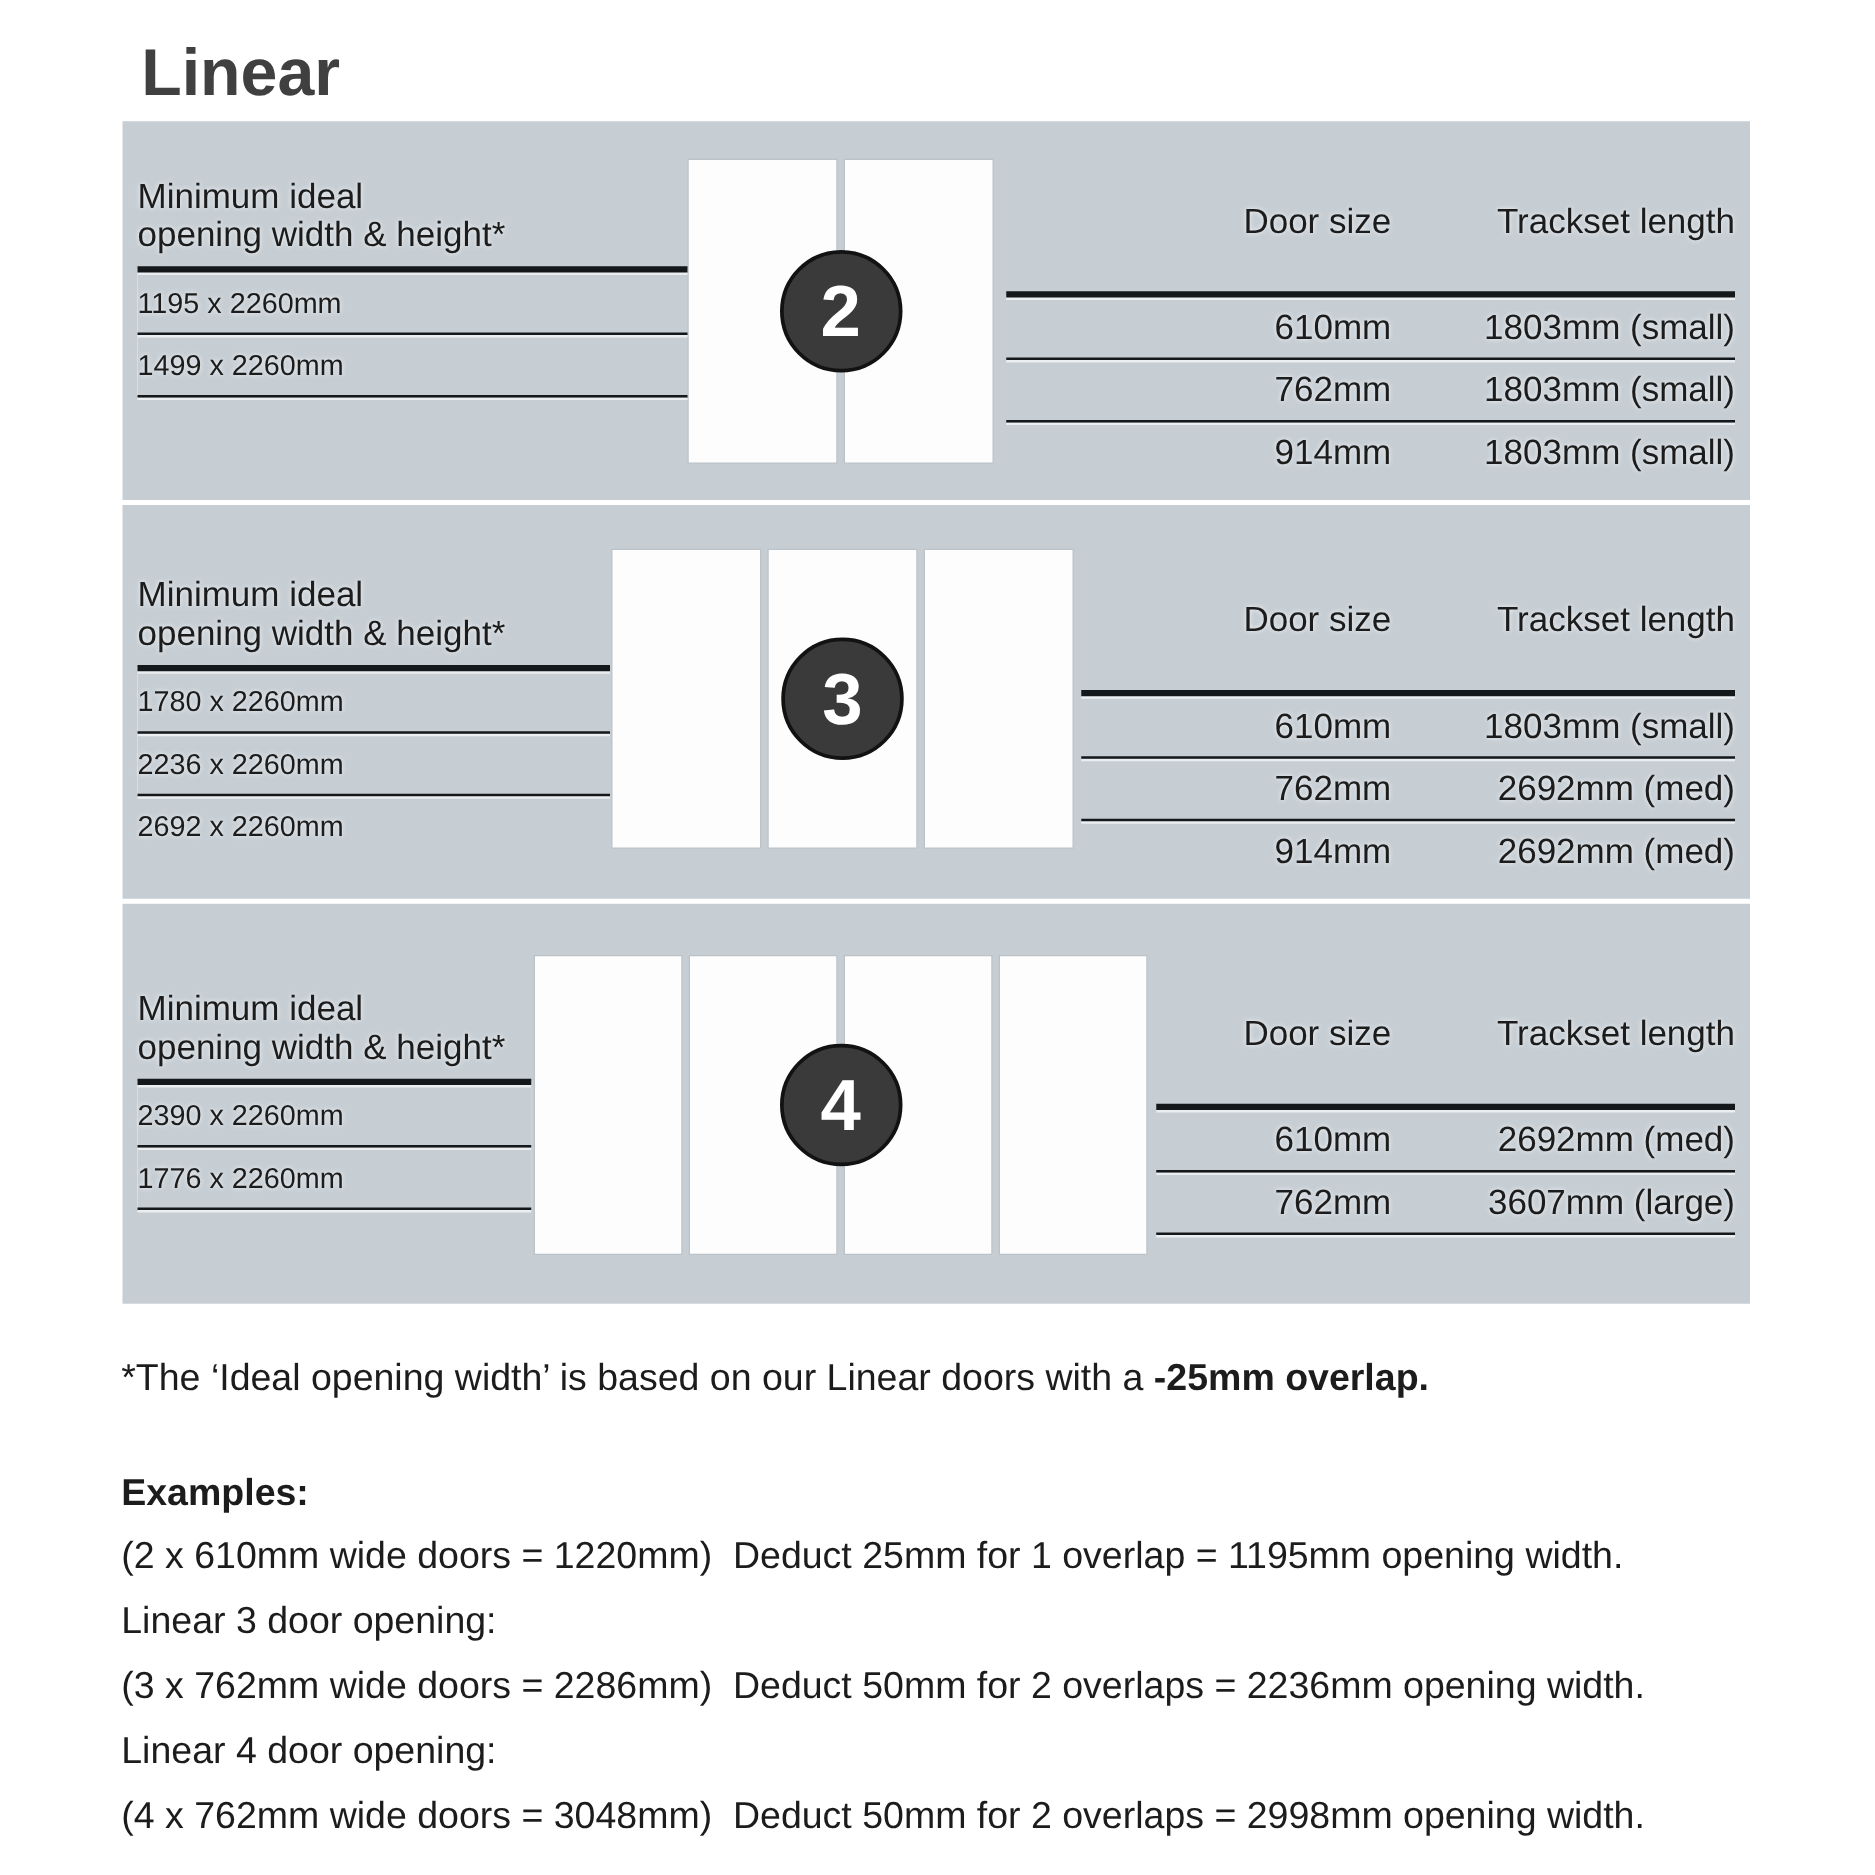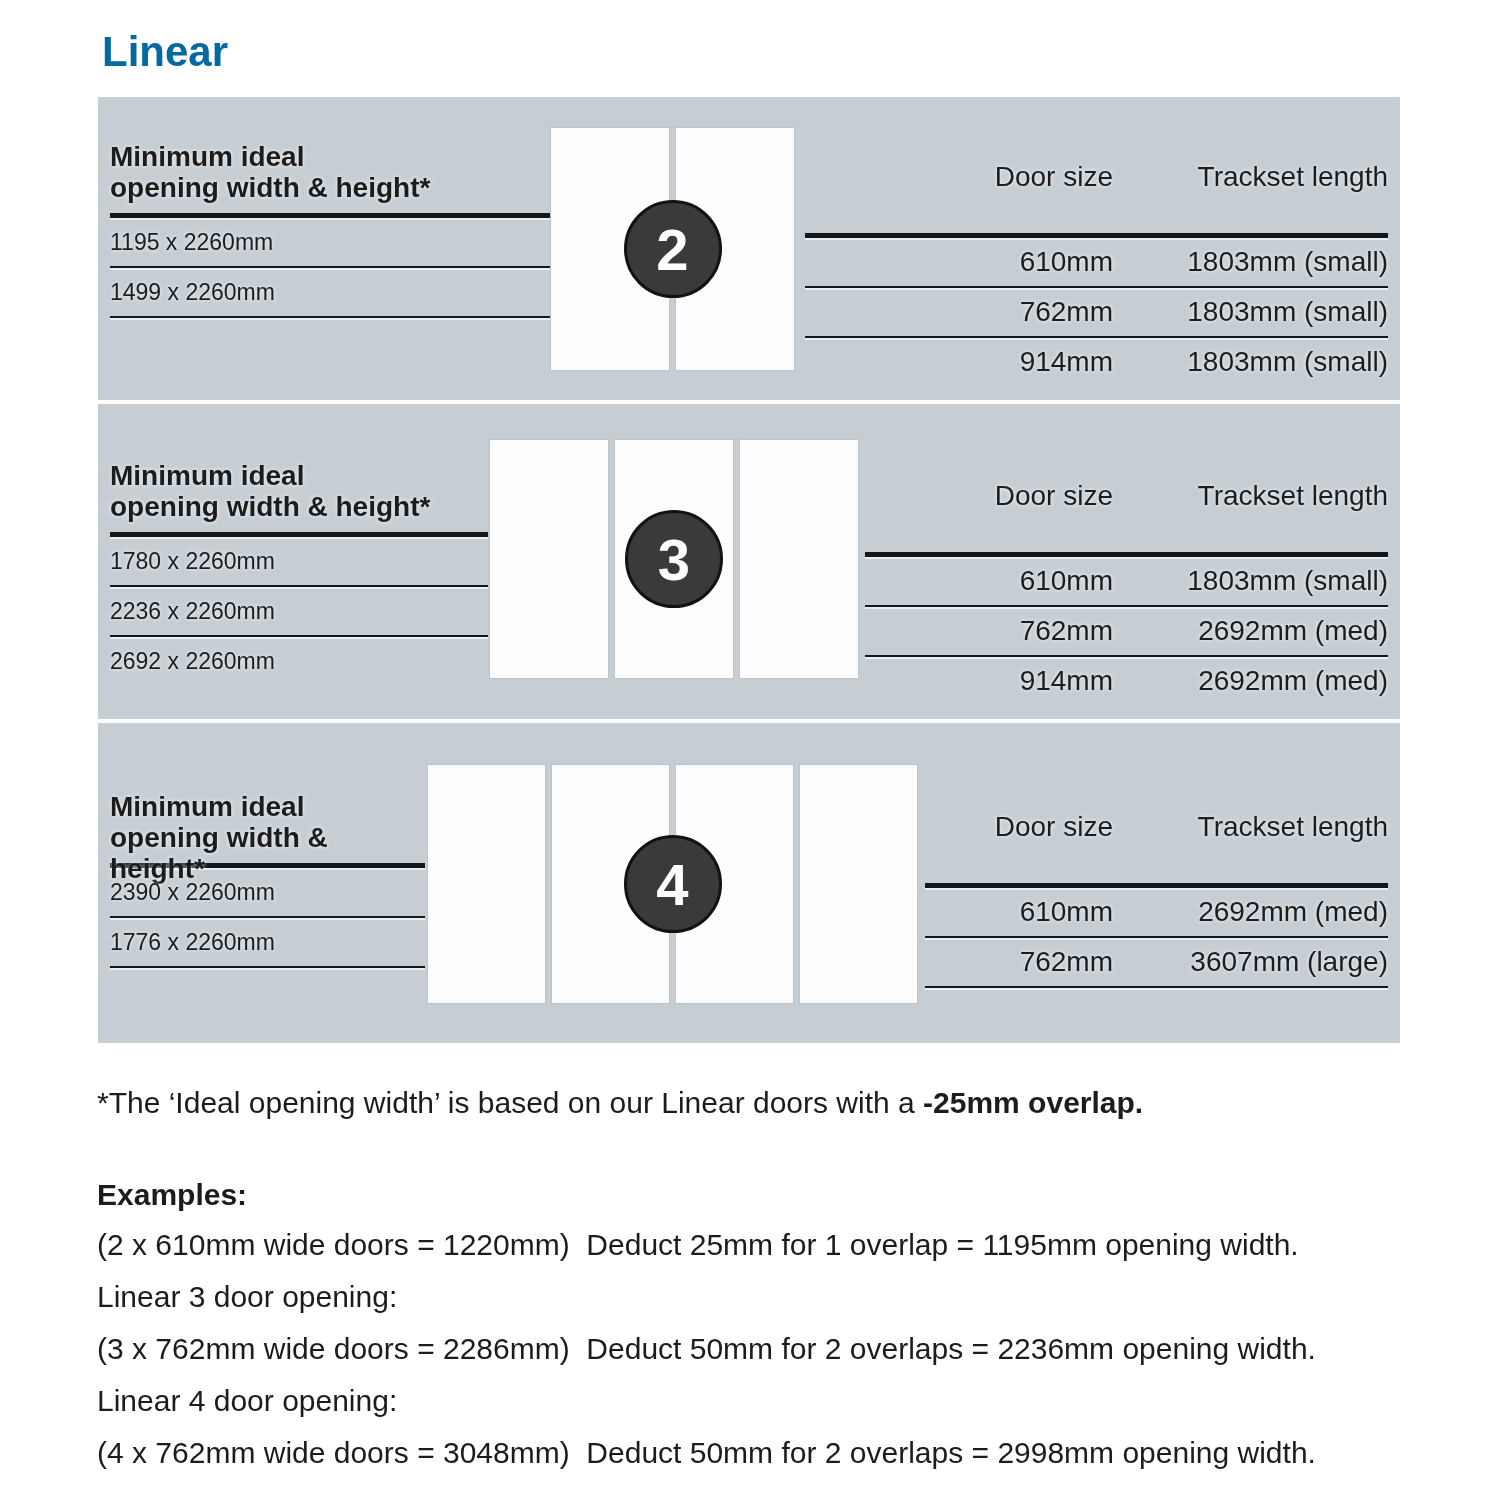--- a/index.html
+++ b/index.html
@@ -2,22 +2,22 @@
 <html style="--panel-bg: #c6ced4; --line: #15181b; --badge-bg: #3a3a3a; --badge-border: #121212;"><head>
 <meta charset="utf-8">
 <style>
   html,body { margin:0; padding:0; background:#ffffff; }
   .page {
     position:relative; width:1500px; height:1500px; background:#fff;
     font-family:"Liberation Sans","DejaVu Sans",sans-serif; color:#1c1c1c;
     overflow:hidden;
   }
   .title {
-    position:absolute; left:102px; top:28px; margin:0;
-    font-size:42px; font-weight:bold; color:#0369a1; letter-spacing:0;
+    position:absolute; left:113px; top:28px; margin:0;
+    font-size:53px; font-weight:bold; color:#404040; letter-spacing:0;
   }
   .panel {
     position:absolute; left:98px; top:97px; width:1302px;
     display:flex; flex-direction:column; gap:4px;
   }
   .sec {
     position:relative; background:var(--panel-bg,#c6ced4);
     box-sizing:border-box; display:flex; align-items:flex-start;
     padding-left:12px; padding-right:12px;
     text-shadow:0 0 4px rgba(255,255,255,.85);
@@ -27,21 +27,21 @@
   .sec3 { height:320px; padding-top:68px; }
   .left { box-sizing:border-box; }
   .sec1 .left { width:440px; }
   .sec2 .left { width:378px; }
   .sec3 .left { width:315px; }
   .mid { height:10px; }
   .sec1 .mid { width:255px; }
   .sec2 .mid { width:377px; }
   .sec3 .mid { width:500px; }
   .right { flex:1;margin-top:20px; }
-  .lt-header { height:62px; font-size:28px; font-weight:bold; line-height:31px; }
+  .lt-header { height:62px; font-size:28px; font-weight:normal; line-height:31px; }
   .rt-header { height:62px; font-size:28px; display:flex; }
   .rule {
     height:5px; background:var(--line,#15181b); margin-top:10px;
     box-shadow:0 2px 0 rgba(255,255,255,.65);
   }
   .lrow { height:48px; display:flex; align-items:center; font-size:23px; }
   .rrow { height:48px; display:flex; align-items:center; font-size:28px;justify-content:center; }
   .sep { border-bottom:2px solid var(--line,#15181b); box-shadow:0 2px 0 rgba(255,255,255,.65); }
   .dsize { flex:1; text-align:right; }
   .tlen  { width:275px; text-align:right; }

